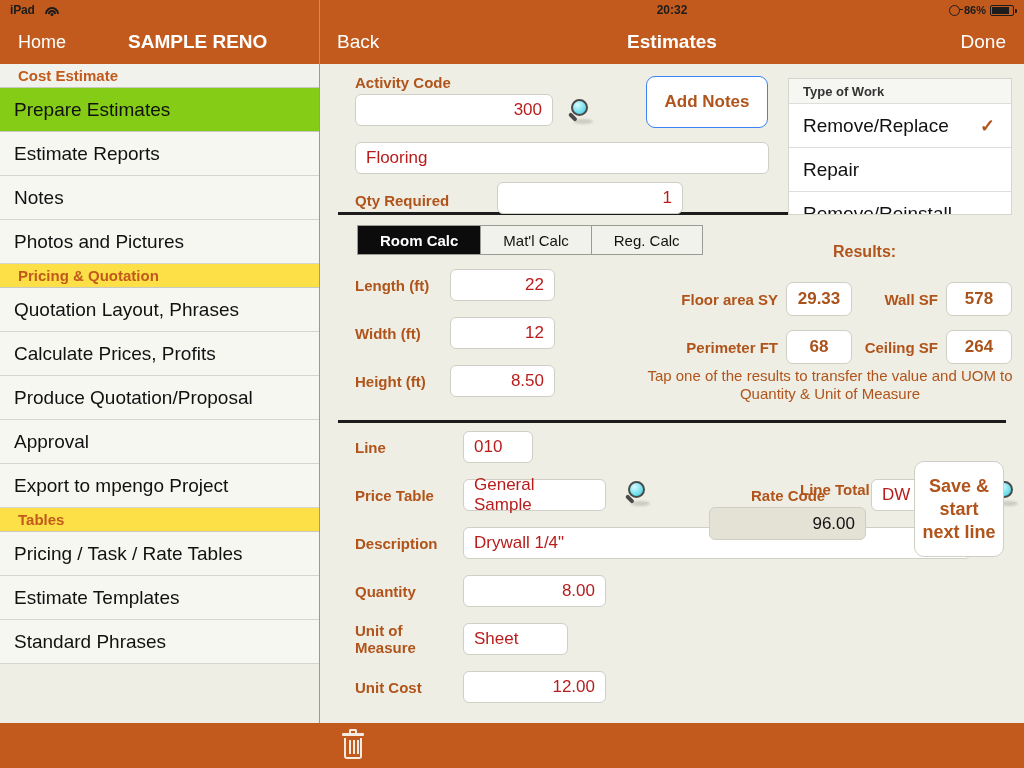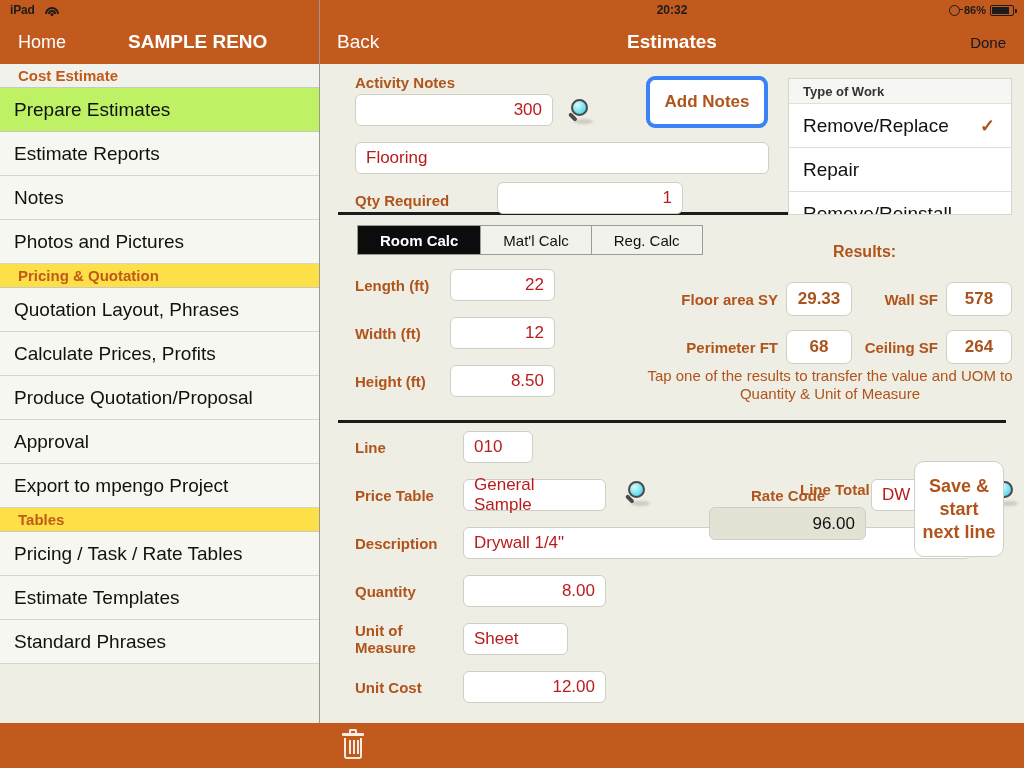--- a/index.html
+++ b/index.html
@@ -51,21 +51,21 @@
     background: #f2f2ec; color: #c15a1c; font-size: 15px;
     font-weight: bold; padding: 4px 0 4px 18px; height: 24px;
     line-height: 16px; border-bottom: 1px solid #c9c9c2;
   }
   .sb-header.grayish { background: #fde047; }
   .sb-row {
     height: 44px; display: flex; align-items: center;
     padding-left: 14px; font-size: 19px; color: #111;
     border-bottom: 1px solid #d5d5cd; background: #f7f7f2;
   }
-  .sb-row.selected { background: #bef264; border-bottom: 1px solid #c6c6c6; }
+  .sb-row.selected { background: #84cc16; border-bottom: 1px solid #c6c6c6; }
   .sb-filler { background: #eeeee4; height: 100%; }
   .sb-toolbar {
     position: absolute; bottom: 0; left: 0; width: 320px; height: 45px;
     background: #c15a1c;
   }
 
   
   .pane { position: absolute; left: 320px; top: 0; width: 704px; height: 768px;
           background: #eeeee4; }
   .pane-status {
@@ -97,21 +97,21 @@
   .batt i { display: block; height: 100%; width: 86%; background: #1c1c1c; }
 
   .pane-nav {
     height: 44px; background: #c15a1c; position: relative;
     display: flex; align-items: center;
   }
   .pane-nav .back { position: absolute; left: 17px; color: #fff; font-size: 19px; }
   .pane-nav .title {
     width: 100%; text-align: center; color: #fff; font-size: 19px; font-weight: bold;
   }
-  .pane-nav .done { position: absolute; right: 18px; color: #0f172a; font-size: 15px; }
+  .pane-nav .done { position: absolute; right: 18px; color: #ffffff; font-size: 19px; }
 
   .pane-body { position: absolute; top: 64px; left: 0; right: 0; bottom: 45px;
                background: #eeeee4; }
   .pane-toolbar {
     position: absolute; bottom: 0; left: 0; right: 0; height: 45px;
     background: #c15a1c; display: flex; align-items: center; padding-left: 22px;
   }
   .trash {
     width: 22px; height: 26px; position: relative; cursor: pointer;
   }
@@ -157,21 +157,21 @@
     position: absolute; left: 3px; top: 18px; width: 10px; height: 3.5px;
     background: #4a4a4a; transform: rotate(45deg); border-radius: 2px;
   }
   .mag .shadow {
     position: absolute; left: 9px; top: 22px; width: 19px; height: 5px;
     background: rgba(140,140,130,0.35); border-radius: 50%; filter: blur(1px);
   }
 
   .addnotes {
     position: absolute; left: 326px; top: 12px; width: 122px; height: 52px;
-    background: #fff; border: 4px solid #3b82f6; border-radius: 9px;
+    background: #fff; border: 1px solid #3b82f6; border-radius: 9px;
     color: #b0541b; font-size: 17px; font-weight: bold;
     display: flex; align-items: center; justify-content: center; cursor: pointer;
   }
 
   .tow {
     position: absolute; left: 468px; top: 14px; width: 224px; height: 137px;
     background: #fff; border: 1px solid #d6d6cd; overflow: hidden;
   }
   .tow-hd {
     height: 24px; background: #f6f6f2; color: #333;
@@ -306,21 +306,21 @@
 
     <div class="pane-nav">
       <span class="back">Back</span>
       <span class="title">Estimates</span>
       <span class="done">Done</span>
     </div>
 
     <div class="pane-body">
 
       <div class="sec-top">
-        <div style="position:absolute;left:35px;top:10px;" class="lbl">Activity Notes</div>
+        <div style="position:absolute;left:35px;top:10px;" class="lbl">Activity Code</div>
 
         <div class="fld r" style="position:absolute;left:35px;top:30px;width:198px;height:32px;">
           <span>300</span>
         </div>
 
         <div class="mag" style="position:absolute;left:245px;top:33px;">
           <span class="shadow"></span>
             <span class="lens"></span>
             <span class="stick"></span>
         </div>

